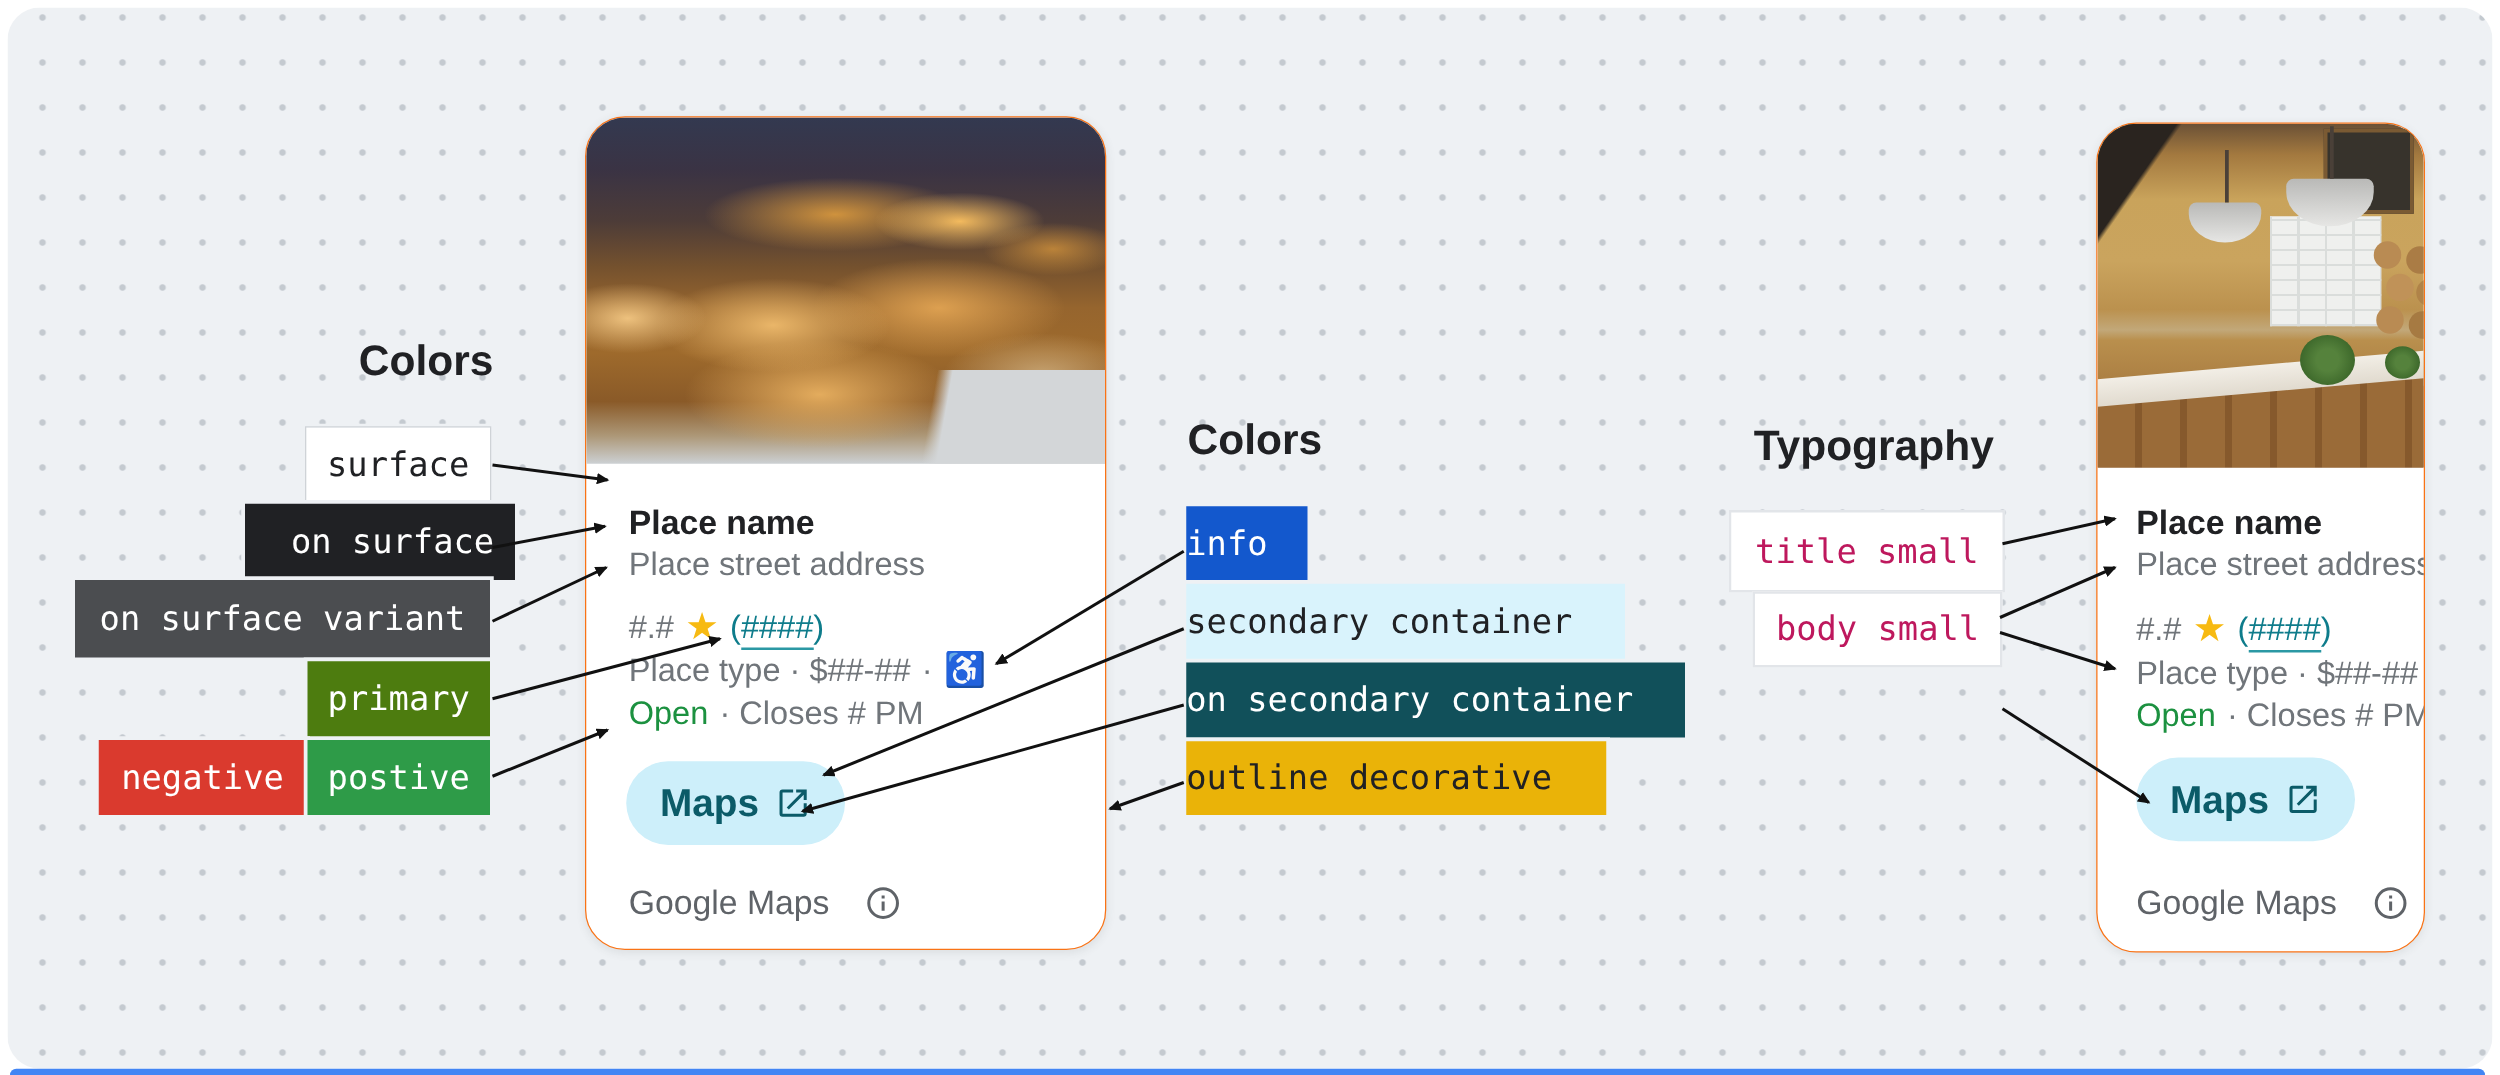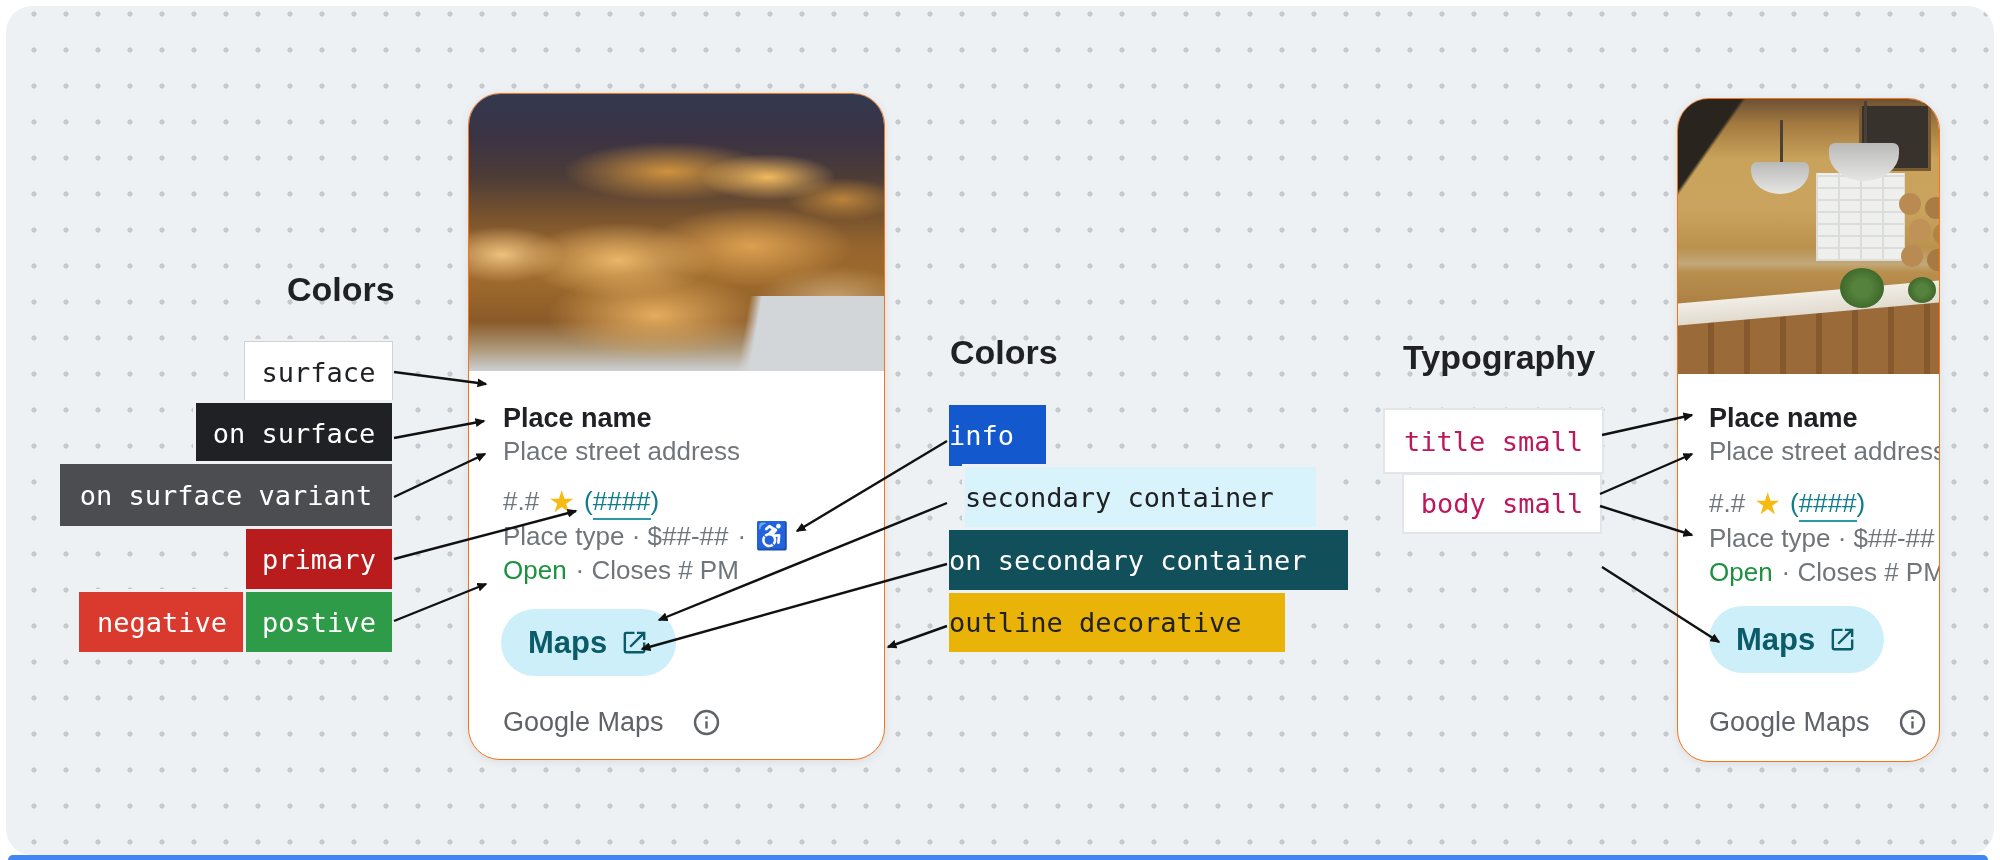--- a/index.html
+++ b/index.html
@@ -14,27 +14,27 @@
   .h-left{left:287px;top:270px;}
   .h-mid{left:950px;top:333px;}
   .h-typ{left:1403px;top:338px;}
 
   
   .sw{position:absolute;display:flex;align-items:center;justify-content:center;
       font-family:"DejaVu Sans Mono","Liberation Mono",monospace;font-size:27px;white-space:nowrap;
       box-shadow:0 0 0 3px #eef1f4;}
   .sw.leftal{justify-content:flex-start;padding-left:0;}
   .sw-surface{left:245px;top:342px;width:147px;height:61px;background:#ffffff;color:#202124;outline:1px solid #cfd3d7;}
-  .sw-onsurface{left:196px;top:403px;width:196px;height:61px;background:#202124;color:#fff;}
+  .sw-onsurface{left:196px;top:403px;width:196px;height:61px;background:#202124;color:#fff;padding-left:20px;}
   .sw-onsurfvar{left:60px;top:464px;width:332px;height:62px;background:#4b4d50;color:#fff;}
-  .sw-primary{left:246px;top:529px;width:146px;height:61px;background:#b91c1c;color:#fff;}
+  .sw-primary{left:246px;top:529px;width:146px;height:61px;background:#4d7c0f;color:#fff;}
   .sw-negative{left:79px;top:592px;width:166px;height:60px;background:#da3a2e;color:#fff;}
   .sw-postive{left:246px;top:592px;width:146px;height:60px;background:#2e9b48;color:#fff;}
   .sw-info{left:949px;top:405px;width:97px;height:61px;background:#1358cd;color:#fff;}
-  .sw-seccont{left:949px;top:467px;width:351px;height:61px;background:#d9f3fc;color:#202124;margin-left:16px;}
+  .sw-seccont{left:949px;top:467px;width:351px;height:61px;background:#d9f3fc;color:#202124;}
   .sw-onseccont{left:949px;top:530px;width:399px;height:60px;background:#11505a;color:#fff;}
   .sw-outline{left:949px;top:593px;width:336px;height:59px;background:#eab308;color:#202124;}
 
   
   .tybox{position:absolute;background:#fff;border:2px solid #e2e5e9;color:#be185d;
          font-family:"DejaVu Sans Mono","Liberation Mono",monospace;font-size:27px;
          display:flex;align-items:center;justify-content:center;white-space:nowrap;}
   .ty-title{left:1383px;top:408px;width:217px;height:62px;}
   .ty-body{left:1402px;top:473px;width:196px;height:57px;}
   .ty-label{left:1383px;top:532px;width:217px;height:63px;}

